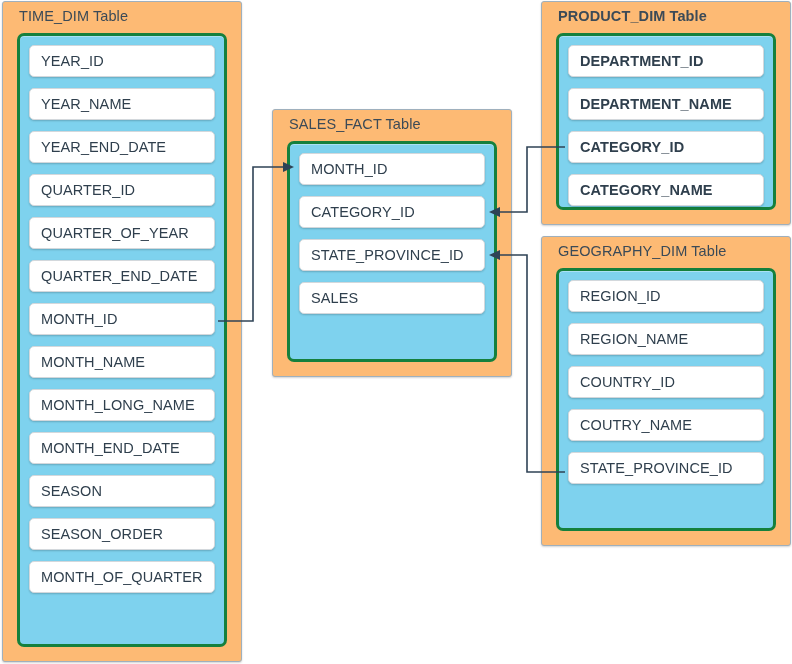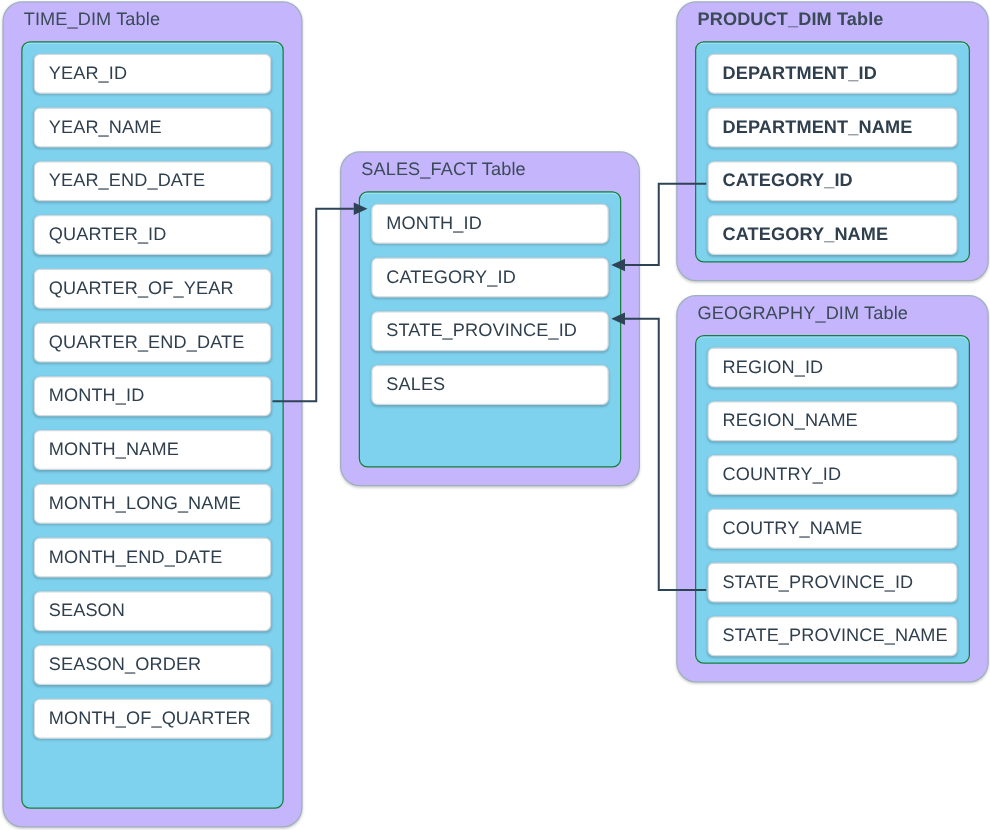--- a/index.html
+++ b/index.html
@@ -13,23 +13,23 @@
     position: relative;
     overflow: hidden;
     font-family: "Liberation Sans", sans-serif;
     -webkit-font-smoothing: antialiased;
   }
 
   
   .table-panel {
     position: absolute;
     box-sizing: border-box;
-    background: #c4b5fd;
+    background: #fdba74;
     border: 1px solid #9fb0bd;
-    border-radius: 16px;
+    border-radius: 3px;
     box-shadow: 0 1px 2px rgba(0,0,0,0.18);
   }
   .table-title {
     position: absolute;
     left: 16px;
     top: 6px;
     font-size: 14.5px;
     color: #3b4a57;
     letter-spacing: 0.1px;
     white-space: nowrap;
@@ -37,21 +37,21 @@
 
   
   .fields-box {
     position: absolute;
     left: 14px;
     right: 14px;
     top: 31px;
     bottom: 14px;
     box-sizing: border-box;
     background: #7ed2ee;
-    border: 1px solid #15803d;
+    border: 3px solid #15803d;
     border-radius: 7px;
     padding: 9px 9px;
     box-shadow: inset 0 1px 0 rgba(255,255,255,0.35);
   }
 
   
   .field {
     box-sizing: border-box;
     height: 32px;
     margin-bottom: 11px;
@@ -100,21 +100,21 @@
     <div class="field">MONTH_ID</div>
     <div class="field">MONTH_NAME</div>
     <div class="field">MONTH_LONG_NAME</div>
     <div class="field">MONTH_END_DATE</div>
     <div class="field">SEASON</div>
     <div class="field">SEASON_ORDER</div>
     <div class="field">MONTH_OF_QUARTER</div>
   </div>
 </div>
 
-<div class="table-panel" style="left:272px; top:109px; width:240px; height:268px;margin-top:12px;">
+<div class="table-panel" style="left:272px; top:109px; width:240px; height:268px;">
   <div class="table-title">SALES_FACT Table</div>
   <div class="fields-box">
     <div class="field">MONTH_ID</div>
     <div class="field">CATEGORY_ID</div>
     <div class="field">STATE_PROVINCE_ID</div>
     <div class="field">SALES</div>
   </div>
 </div>
 
 <div class="table-panel" style="left:541px; top:1px; width:250px; height:224px;font-weight:bold;">
@@ -128,21 +128,20 @@
 </div>
 
 <div class="table-panel" style="left:541px; top:236px; width:250px; height:310px;">
   <div class="table-title">GEOGRAPHY_DIM Table</div>
   <div class="fields-box">
     <div class="field">REGION_ID</div>
     <div class="field">REGION_NAME</div>
     <div class="field">COUNTRY_ID</div>
     <div class="field">COUTRY_NAME</div>
     <div class="field">STATE_PROVINCE_ID</div>
-    <div class="field">STATE_PROVINCE_NAME</div>
   </div>
 </div>
 
 <svg id="connectors" viewBox="0 0 792 664" width="792" height="664">
 
   <g>
     <path class="conn-line" d="M 218 321 L 253 321 L 253 167 L 283 167"></path>
     <polygon class="conn-head" points="283,162 294,167 283,172"></polygon>
   </g>
 

